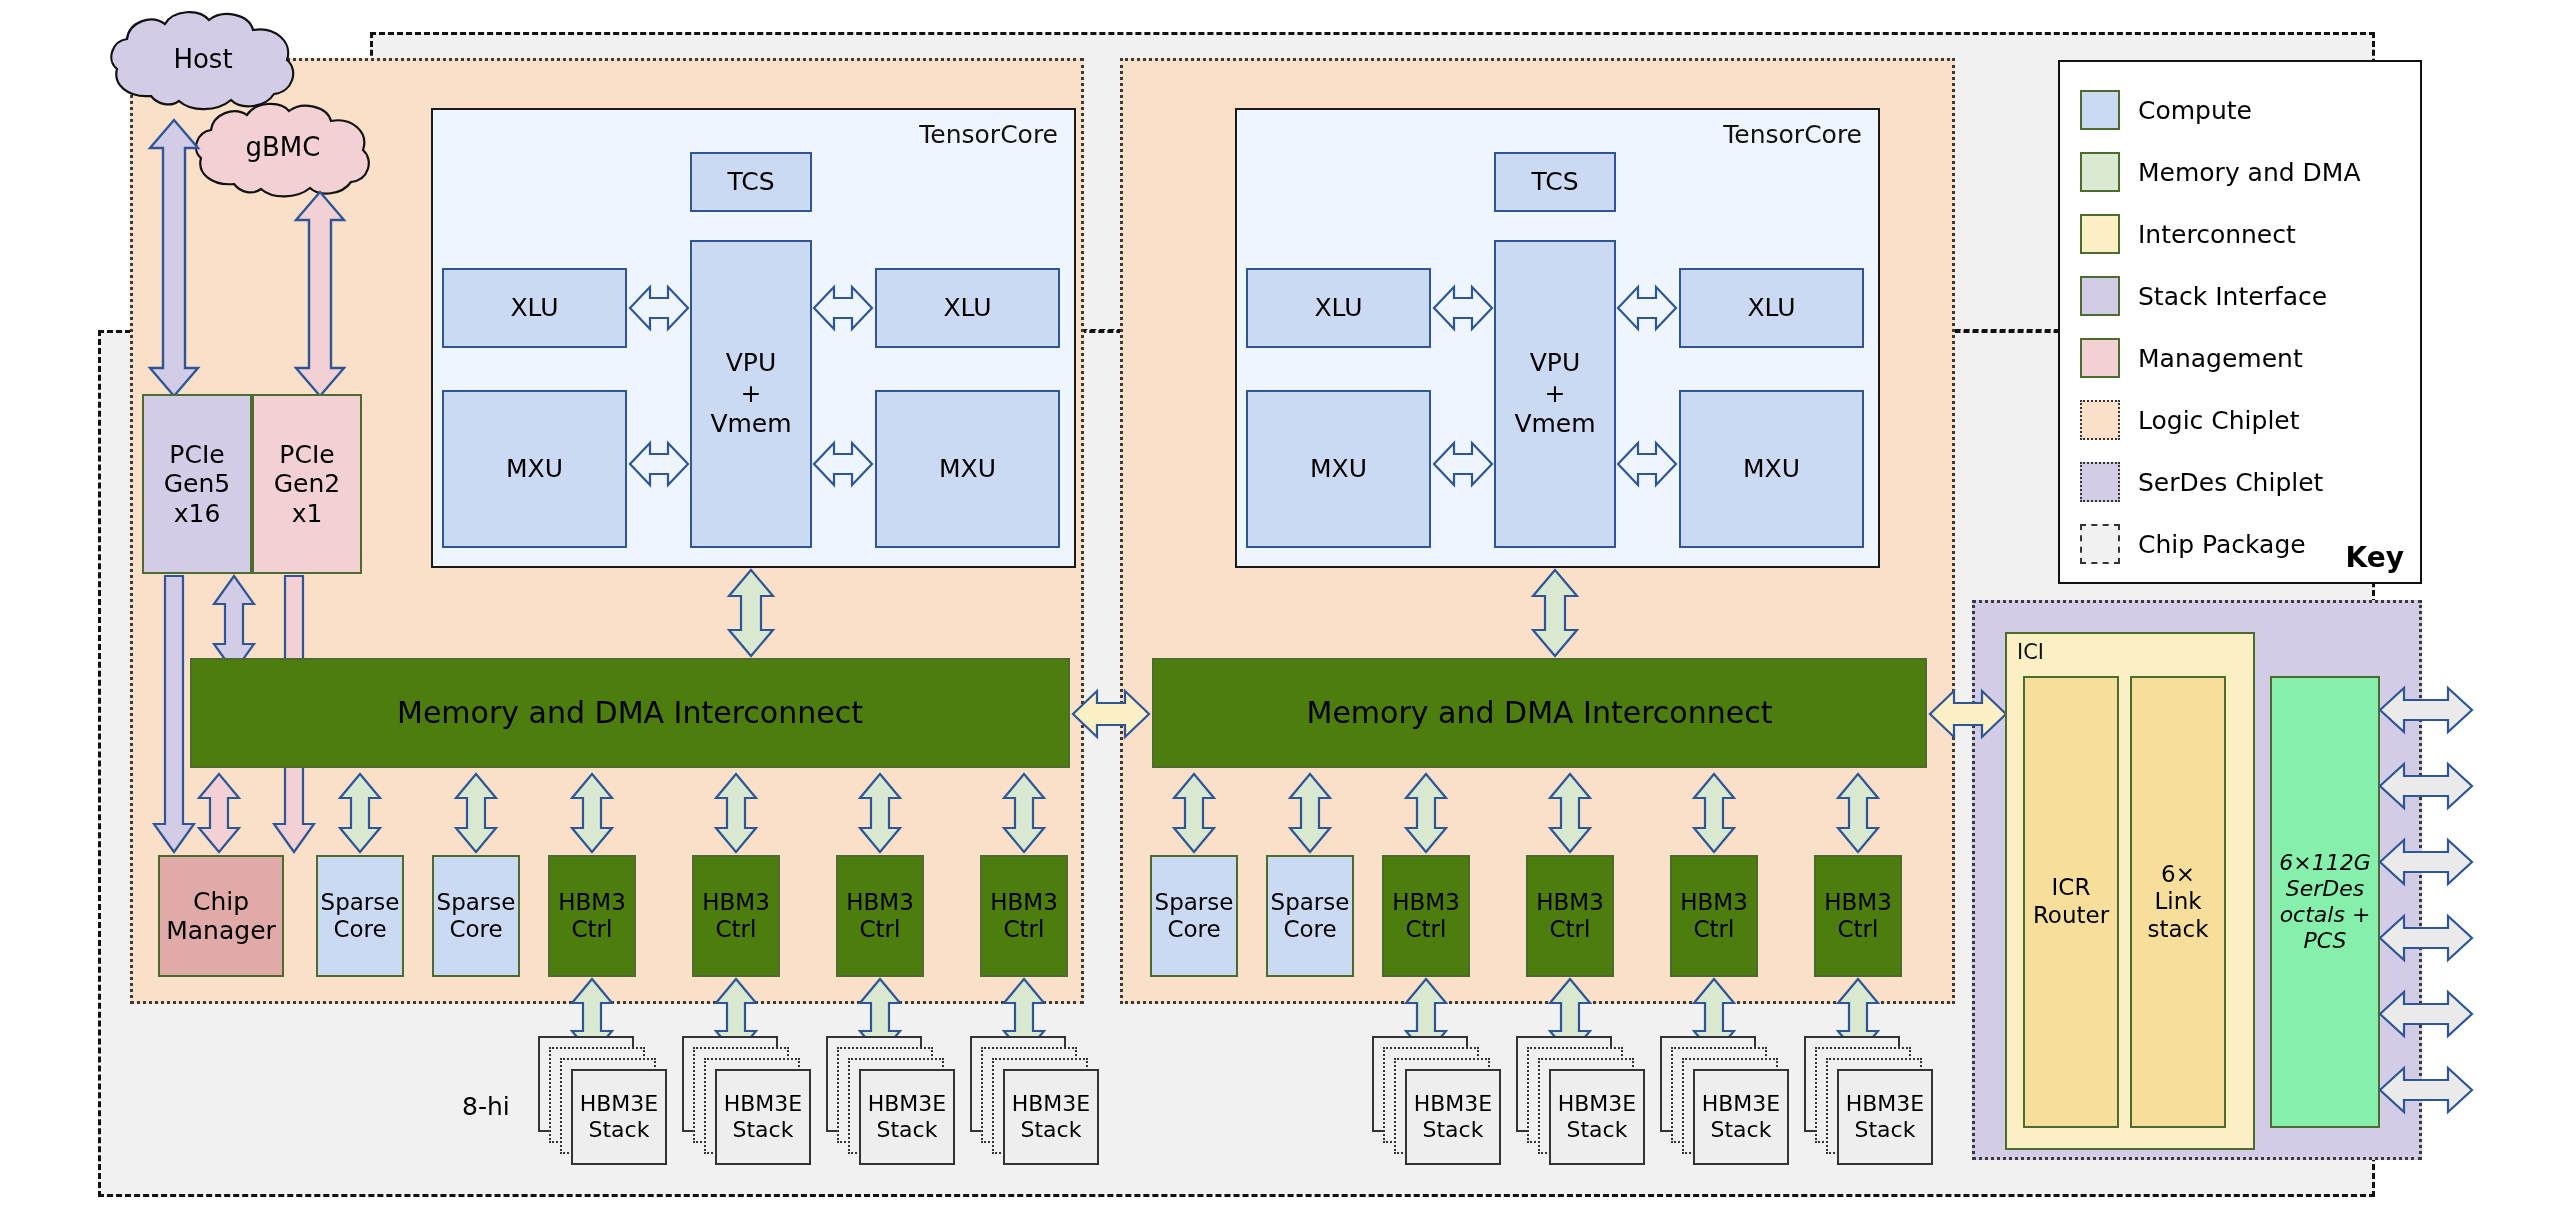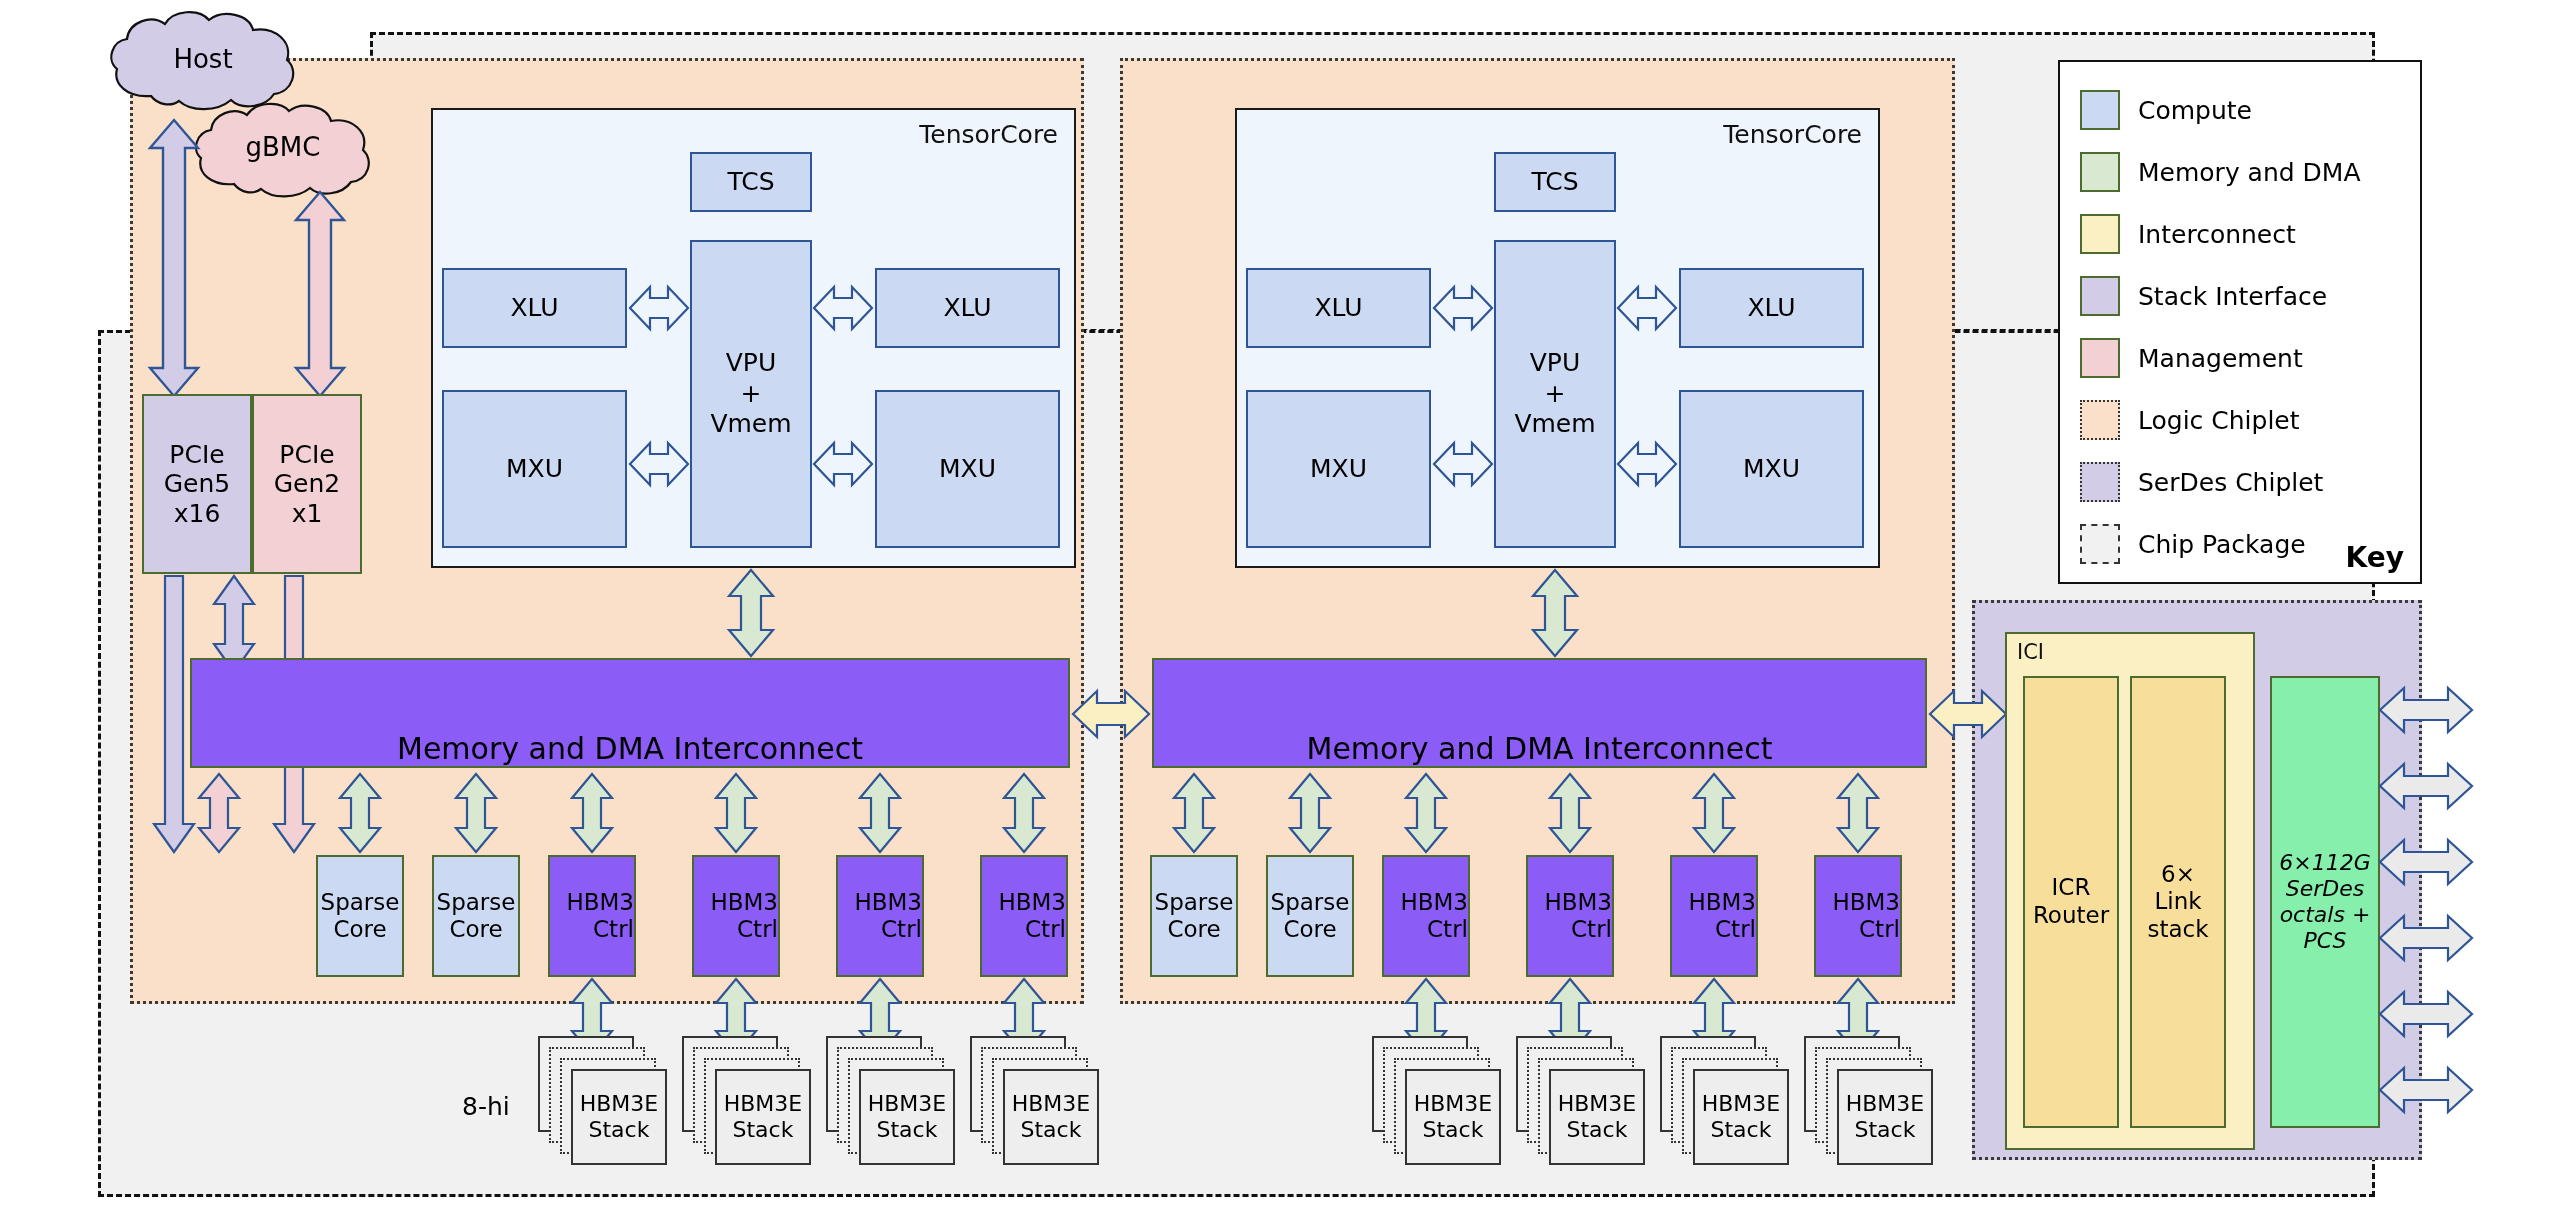--- a/index.html
+++ b/index.html
@@ -11,21 +11,21 @@
   
   .pkg{border:3px dashed #111;background:#f1f1f1;}
   .pkg-top{border:3px dashed #111;background:#f1f1f1;}
   .logic-chiplet{border:3px dotted #3a3a3a;background:#fae0c8;}
   .serdes-chiplet{border:3px dotted #3a3a3a;background:#d3cce6;}
 
   
   .blk{border:2px solid #4c6b2f;display:flex;align-items:center;justify-content:center;
        text-align:center;line-height:1.18;color:#000;}
   .blk-compute{background:#ccd9f2;border-color:#4c6b2f;}
-  .blk-mem{background:#8b5cf6;border-color:#4c6b2f;align-items:flex-end;}
+  .blk-mem{background:#4d7c0f;border-color:#4c6b2f;}
   .blk-host{background:#d3cce6;border-color:#4c6b2f;}
   .blk-mgmt{background:#f2d0d3;border-color:#4c6b2f;}
   .blk-mgmt-dark{background:#dfaaa8;border-color:#4c6b2f;}
   .blk-serdes{background:#86efac;border-color:#4c6b2f;font-style:italic;}
 
   
   .tc-box{background:#eff5fd;border:2px solid #1a1a1a;}
   .tc-sub{background:#ccd9f2;border:2px solid #2e5596;display:flex;align-items:center;
           justify-content:center;text-align:center;line-height:1.22;}
   .tc-label{position:absolute;right:16px;top:10px;font-size:25px;color:#111;}
@@ -257,20 +257,24 @@
   <div class="abs blk blk-mem" style="left:1152px;top:658px;width:775px;height:110px;font-size:30px;">
       <span>Memory and DMA Interconnect</span>
     </div>
 
   <div class="arw" style="left:1928px;top:688px;">
     <svg width="80" height="52">
         <path d="M2 26 L26 3 L26 15 L54 15 L54 3 L78 26 L54 49 L54 37 L26 37 L26 49 Z" fill="#fbf0c4" stroke="#2e5596" stroke-width="2.2"></path>
       </svg>
     </div>
 
+  <div class="abs blk blk-mgmt-dark" style="left:158px;top:855px;width:126px;height:122px;flex-direction:column;font-size:25px;">
+    <span>Chip</span>
+    <span>Manager</span>
+  </div>
   <div class="abs blk blk-compute" style="left:316px;top:855px;width:88px;height:122px;flex-direction:column;font-size:23px;">
     <span>Sparse</span>
     <span>Core</span>
   </div>
   <div class="abs blk blk-compute" style="left:432px;top:855px;width:88px;height:122px;flex-direction:column;font-size:23px;">
     <span>Sparse</span>
     <span>Core</span>
   </div>
   <div class="abs blk blk-mem" style="left:548px;top:855px;width:88px;height:122px;flex-direction:column;font-size:23px;">
     <span>HBM3</span>

